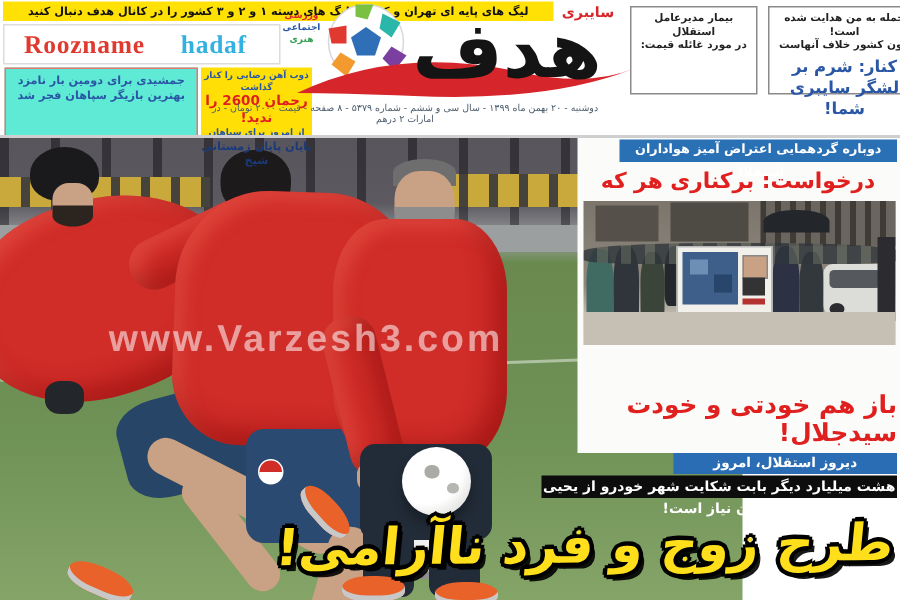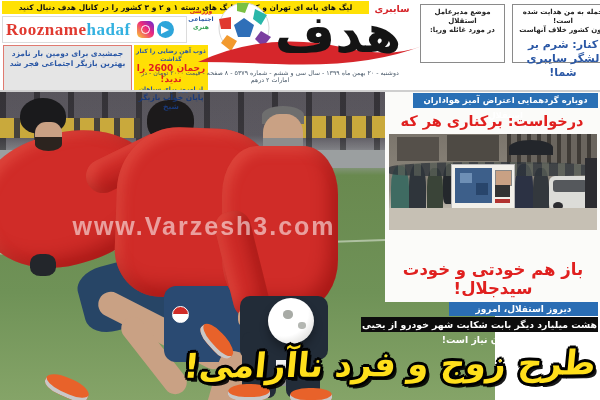--- a/index.html
+++ b/index.html
@@ -5,30 +5,30 @@
   html,body{margin:0;padding:0;background:#e8e8e8;}
   .page{position:relative;width:600px;height:400px;overflow:hidden;background:#fff;
         font-family:"DejaVu Sans",sans-serif;outline:1px solid #b9b9b9;}
   .abs{position:absolute;}
   .rtl{direction:rtl;unicode-bidi:embed;}
   .c{text-align:center;}
   
   .top-strip{left:2px;top:1px;width:367px;height:13px;background:#ffe105;color:#111;
              font-size:7.5px;font-weight:bold;line-height:13px;}
   .social-bar{left:2px;top:16px;width:185px;height:27px;background:#fff;border:1px solid #dcdcdc;
-              display:flex;align-items:center;justify-content:flex-start;padding:0 3px;box-sizing:border-box;}
+              display:flex;align-items:center;justify-content:flex-start;padding:0 13px;box-sizing:border-box;gap:24px;}
   .roozname{font-family:"Liberation Serif",serif;font-weight:bold;font-size:17px;color:#e03a30;letter-spacing:.5px;}
   .hadaf-latin{font-family:"Liberation Serif",serif;font-weight:bold;font-size:17px;color:#33b1e0;letter-spacing:.5px;}
   .ig{width:17px;height:17px;border-radius:5px;margin-left:4px;position:relative;
       background:linear-gradient(45deg,#f9ce34,#ee2a7b 55%,#6228d7);}
   .ig:after{content:"";position:absolute;left:4px;top:4px;width:7px;height:7px;border:1.6px solid #fff;border-radius:50%;}
   .tg{width:17px;height:17px;border-radius:50%;margin-left:3px;background:#2da5da;position:relative;}
   .tg:after{content:"";position:absolute;left:4px;top:5px;width:0;height:0;
             border-left:8px solid #fff;border-top:4px solid transparent;border-bottom:4px solid transparent;}
-  .fajr-box{left:3px;top:45px;width:129px;height:46px;background:#e5e5e5;border:1px solid #e07a70;box-sizing:border-box;padding-top:3px;}
+  .fajr-box{left:3px;top:45px;width:129px;height:46px;background:#5eead4;border:1px solid #e07a70;box-sizing:border-box;padding-top:3px;}
   .fajr-box .k{font-size:7.5px;color:#2a57a5;font-weight:bold;line-height:9.5px;}
   .fajr-box .h{font-size:13.5px;color:#111;font-weight:900;margin-top:3px;}
   .zob-box{left:134px;top:45px;width:74px;height:46px;background:#ffdf05;box-sizing:border-box;padding-top:2px;}
   .zob-box .k{font-size:6px;color:#2a57a5;font-weight:bold;line-height:8px;}
   .zob-box .h{font-size:9px;color:#e0201f;font-weight:900;line-height:11px;}
   .zob-box .h2{font-size:7.5px;color:#1a3a7a;font-weight:900;line-height:9px;}
   .tagline{left:188px;top:7px;width:26px;}
   .tagline div{font-size:6px;font-weight:bold;text-align:center;line-height:8px;}
   .masthead-title{left:258px;top:4px;width:160px;height:62px;font-size:52px;font-weight:900;color:#141414;
                   text-align:center;line-height:60px;}
@@ -54,21 +54,21 @@
   
   .panel{left:385px;top:92px;width:215px;height:210px;background:#fbfbf9;}
   .blue-strip{left:413px;top:93px;width:185px;height:15px;background:#2a70b5;color:#fff;
               font-size:8.5px;font-weight:bold;line-height:15px;}
   .protest-headline{left:386px;top:109px;width:212px;font-size:14.5px;font-weight:900;color:#e0201f;line-height:24px;}
   .protest-photo{left:389px;top:134px;width:208px;height:96px;overflow:hidden;
                  background:linear-gradient(180deg,#7b756c 0%,#8d877c 58%,#beb8ac 78%,#cfc9bd 100%);}
   .protest-photo *{position:absolute;}
   .fig{border-radius:40% 40% 20% 20%;}
   .mes-kicker{left:410px;top:247px;width:186px;font-size:10px;font-weight:bold;color:#1a1a1a;text-align:center;}
-  .mes-headline{left:388px;top:260px;width:210px;font-size:16.5px;font-weight:900;color:#e0201f;text-align:center;}
+  .mes-headline{left:388px;top:260px;width:210px;font-size:16.5px;font-weight:900;color:#e0201f;text-align:right;}
   .blue-box{left:449px;top:302px;width:149px;height:14px;background:#2a6db4;color:#fff;
             font-size:9px;font-weight:bold;line-height:14px;}
   .black-box{left:361px;top:317px;width:237px;height:15px;background:#0d0d0d;color:#fff;
              font-size:9.3px;font-weight:bold;line-height:15px;}
   .giant{left:180px;top:331px;width:420px;height:66px;display:flex;align-items:center;justify-content:center;}
   .giant span{font-size:34px;font-weight:900;color:#ffdf1b;white-space:nowrap;transform:skewX(-6deg) rotate(-.5deg);
      text-shadow:-2px -2px 0 #000,2px -2px 0 #000,-2px 2px 0 #000,2px 2px 0 #000,
                  -3px 0 0 #000,3px 0 0 #000,0 -3px 0 #000,0 3px 0 #000,4px 4px 0 rgba(0,0,0,.9);}
 </style>
 </head>
@@ -137,28 +137,28 @@
 
   <div class="abs social-bar">
     <span class="roozname">Roozname</span>
     <span class="hadaf-latin">hadaf</span>
     <span class="ig" style="margin-left:6px;"></span>
     <span class="tg"></span>
   </div>
 
   <div class="abs fajr-box rtl c">
     <div class="k">جمشیدی برای دومین بار نامزد</div>
-    <div class="k">بهترین بازیگر اجتماعی فجر شد</div>
+    <div class="k">بهترین بازیگر سپاهان فجر شد</div>
   </div>
 
   <div class="abs zob-box rtl c">
     <div class="k">ذوب آهن رضایی را کنار گذاشت</div>
     <div class="h">رحمان 2600 را ندید!</div>
     <div class="k">از امروز برای سپاهان</div>
-    <div class="h2">پایان خواب بازیگر شیخ</div>
+    <div class="h2">پایان پایان زمستانی شیخ</div>
   </div>
 
   <div class="abs tagline rtl">
     <div style="color:#d6262b;">ورزشی</div>
     <div style="color:#2a57a5;">اجتماعی</div>
     <div style="color:#2e9e4f;">هنری</div>
   </div>
   <svg class="abs" style="left:211px;top:1px;" width="66" height="58" viewBox="0 0 66 58">
     <circle cx="33" cy="27" r="25" fill="#fff" stroke="#d8d8d8"></circle>
     <polygon points="33,17 43,24 39,36 27,36 23,24" fill="#2f6fb8"></polygon>
@@ -169,22 +169,22 @@
     <polygon points="26,2 38,2 34,12 26,10" fill="#7ac143"></polygon>
   </svg>
   <svg class="abs" style="left:196px;top:38px;" width="228" height="32" viewBox="0 0 228 32">
     <path d="M2 24 Q 70 -8 150 10 Q 196 20 226 8 Q 170 30 80 26 Q 30 24 2 24 Z" fill="#d6262b"></path>
   </svg>
   <div class="abs masthead-label rtl">سایبری</div>
   <div class="abs masthead-title rtl">هدف</div>
   <div class="abs dateline rtl">دوشنبه - ۲۰ بهمن ماه ۱۳۹۹ - سال سی و ششم - شماره ۵۳۷۹ - ۸ صفحه - قیمت ۲۰۰۰ تومان - در امارات ۲ درهم</div>
 
   <div class="abs hbox rtl c" style="left:420px;width:85px;">
-    <div class="k">موضع مدیرعامل استقلال</div>
-    <div class="k">در مورد غائله وریا:</div>
+    <div class="k">بیمار مدیرعامل استقلال</div>
+    <div class="k">در مورد غائله قیمت:</div>
   </div>
   <div class="abs hbox rtl c" style="left:512px;width:102px;">
     <div class="k">حمله به من هدایت شده است!</div>
     <div class="k">چون کشور خلاف آنهاست</div>
     <div class="hl-blue">کنار: شرم بر لشگر سایبری شما!</div>
   </div>
   <div class="abs header-rule"></div>
 
   <div class="abs panel"></div>
 

